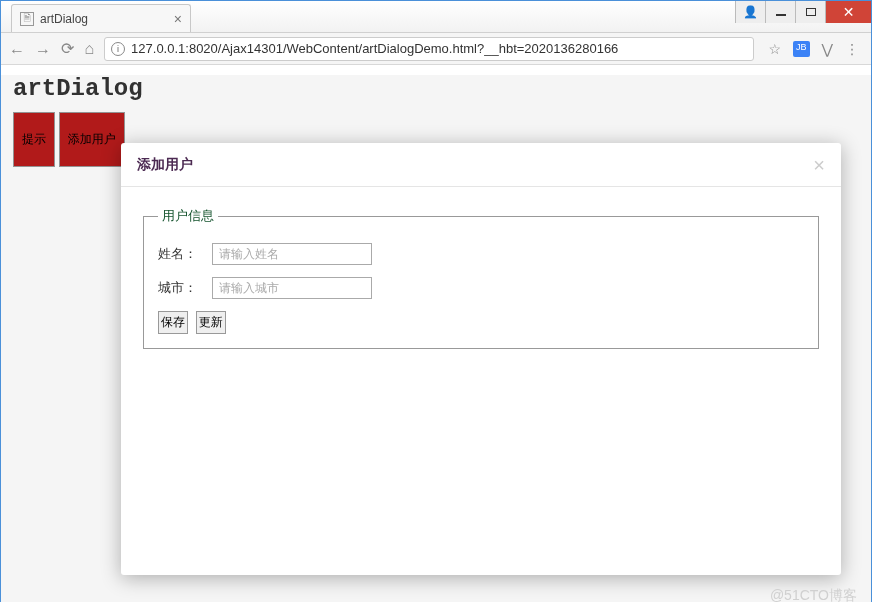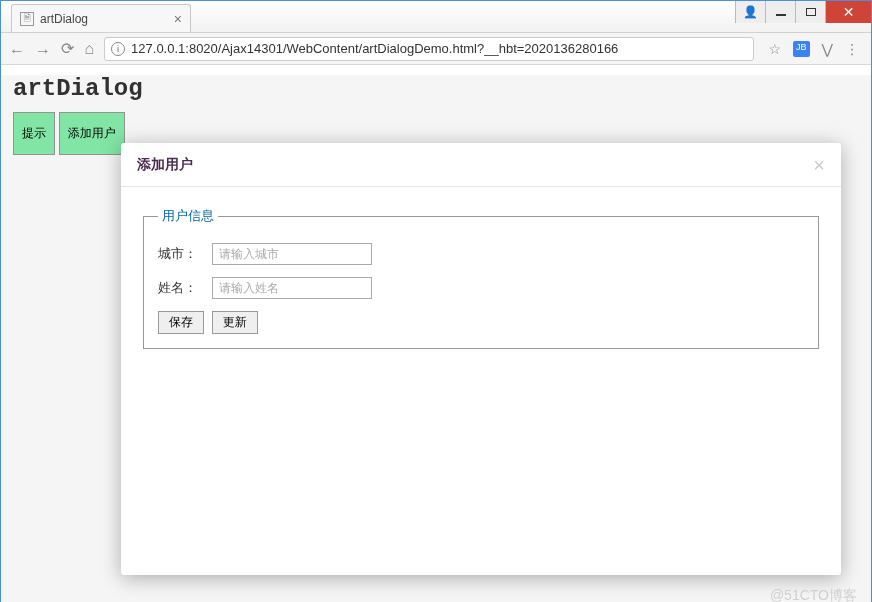--- a/index.html
+++ b/index.html
@@ -26,36 +26,36 @@
   .nav-arrow { font-size:16px; color:#888; }
   .addrbar { flex:1; height:24px; border:1px solid #ccc; border-radius:3px; background:#fff; display:flex; align-items:center; padding:0 6px; gap:6px; font-size:13px; color:#333; overflow:hidden; }
   .addrbar .info-icon { width:14px; height:14px; border:1px solid #888; border-radius:50%; display:flex; align-items:center; justify-content:center; font-size:9px; color:#666; }
   .toolbar-icons { display:flex; gap:12px; color:#888; font-size:14px; padding:0 4px; }
   .jb { background:#3b82f6; color:#fff; font-size:9px; padding:1px 3px; border-radius:2px; }
 
   
   .page { position:relative; height: calc(100% - 64px); background:#fff; }
   .page h1 { margin:10px 12px; font-family: "Courier New", monospace; font-weight:bold; font-size:24px; color:#333; }
   .page-buttons { margin:0 12px; }
-  .page-buttons button { background:#86efac; border:1px solid #999; padding:12px 8px; font-size:12px; cursor:pointer; font-family:inherit; }
+  .page-buttons button { background:#b91c1c; border:1px solid #999; padding:18px 8px; font-size:12px; cursor:pointer; font-family:inherit; }
 
   
   .overlay { position:absolute; top:0; left:0; right:0; bottom:0; background:rgba(0,0,0,0.04); }
   .dialog { position:absolute; left:120px; top:68px; width:720px; height:432px; background:#fff; box-shadow:0 3px 20px rgba(0,0,0,0.3); border-radius:3px; }
   .dialog-header { height:44px; border-bottom:1px solid #e5e5e5; display:flex; align-items:center; padding:0 16px; justify-content:space-between; }
   .dialog-title { font-size:14px; font-weight:bold; color:#4c2a52; }
   .dialog-close { color:#ccc; font-size:20px; line-height:1; cursor:pointer; }
   .dialog-body { padding:20px; }
   fieldset { border:1px solid #999; padding:18px 14px 14px; }
-  legend { font-size:13px; color:#0369a1; padding:0 4px; }
+  legend { font-size:13px; color:#14532d; padding:0 4px; }
   .form-row { display:flex; align-items:center; margin-bottom:12px; color:#333; }
   .form-row label { width:54px; font-size:13px; }
   .form-row input { width:160px; height:22px; border:1px solid #aaa; padding:2px 6px; font-size:12px; font-family:inherit; }
   .form-row input::placeholder { color:#aaa; }
-  .form-actions button { background:#efefef; border:1px solid #999; padding:2px 10px; font-size:12px; cursor:pointer; margin-right:4px; font-family:inherit; }
+  .form-actions button { background:#efefef; border:1px solid #999; padding:2px 2px; font-size:12px; cursor:pointer; margin-right:4px; font-family:inherit; }
 
   .watermark { position:absolute; right:14px; bottom:6px; color:#d0d0d0; font-size:14px; }
 </style>
 </head>
 <body>
 
 <div class="window">
   <div class="titlebar">
     <div class="tab">
       <span class="favicon">🗎</span>
@@ -105,26 +105,26 @@
     <div class="overlay"></div>
     <div class="dialog">
       <div class="dialog-header">
         <span class="dialog-title">添加用户</span>
         <span class="dialog-close">×</span>
       </div>
       <div class="dialog-body">
         <fieldset>
           <legend>用户信息</legend>
           <div class="form-row">
+            <label>姓名：</label>
+            <input type="text" placeholder="请输入姓名" style="">
+          </div>
+          <div class="form-row">
             <label>城市：</label>
             <input type="text" placeholder="请输入城市" style="">
-          </div>
-          <div class="form-row">
-            <label>姓名：</label>
-            <input type="text" placeholder="请输入姓名" style="">
           </div>
           <div class="form-actions">
             <button>保存</button>
             <button>更新</button>
           </div>
         </fieldset>
       </div>
     </div>
 
     <div class="watermark">@51CTO博客</div>

